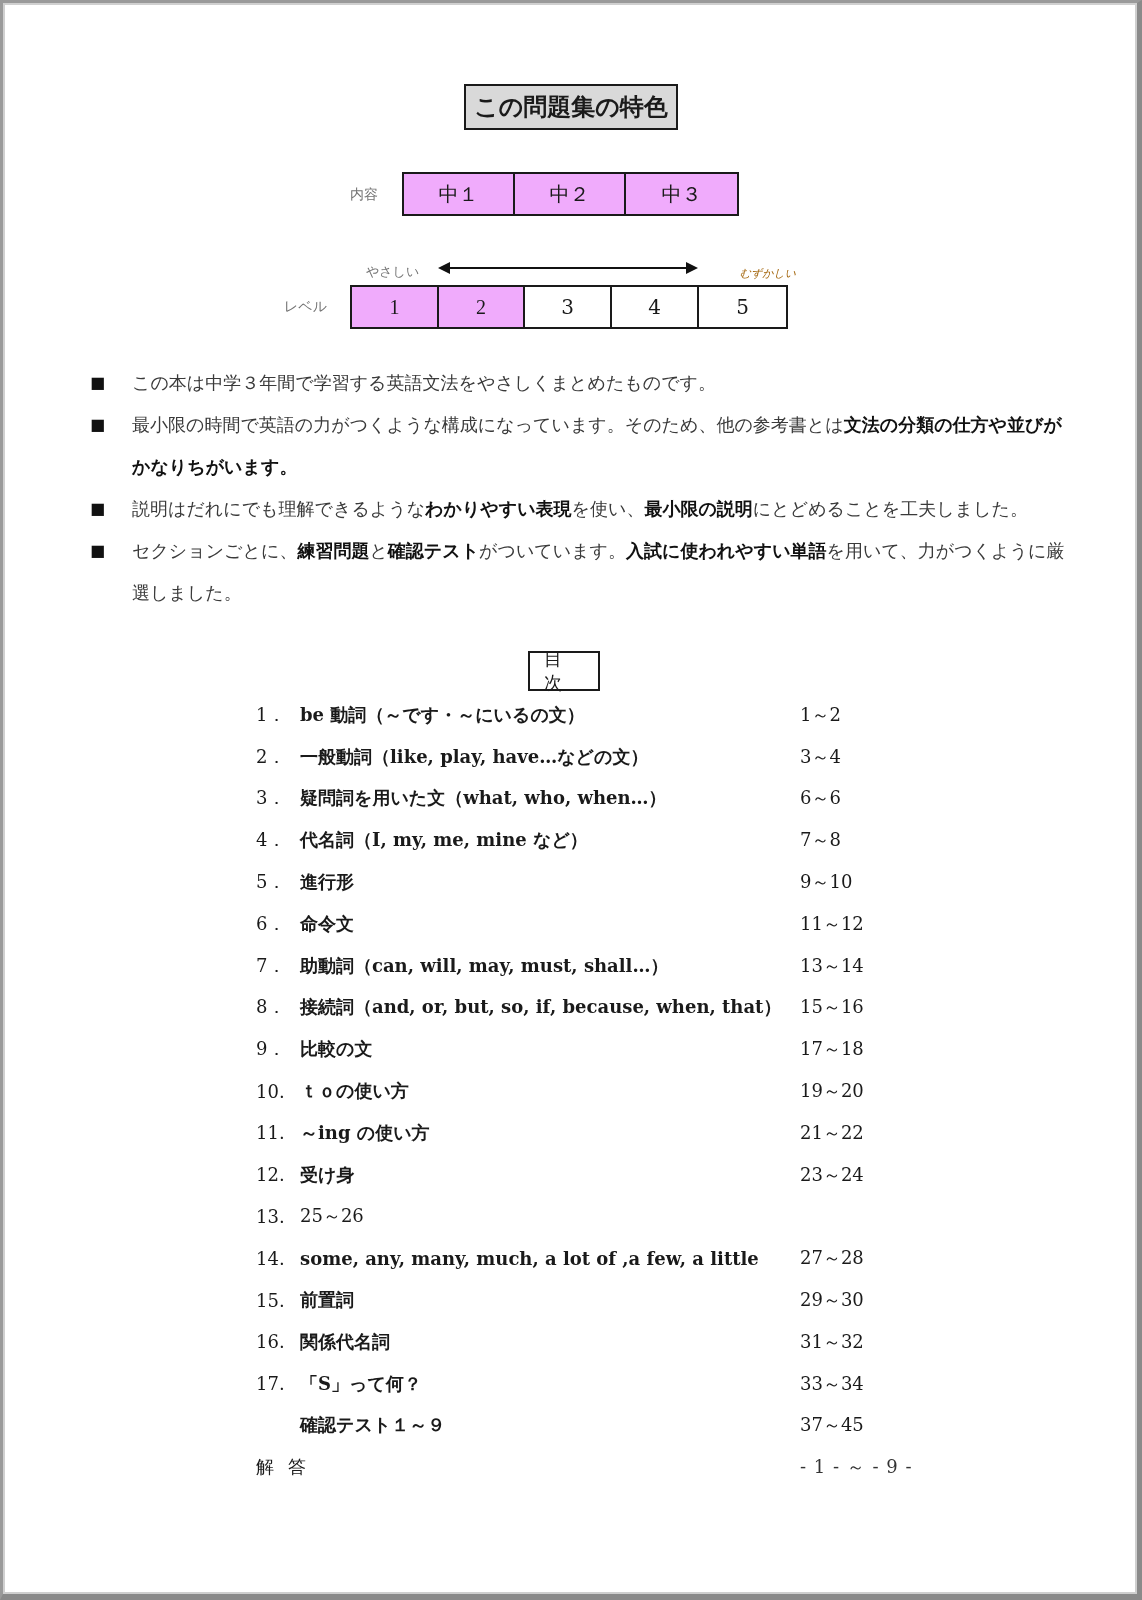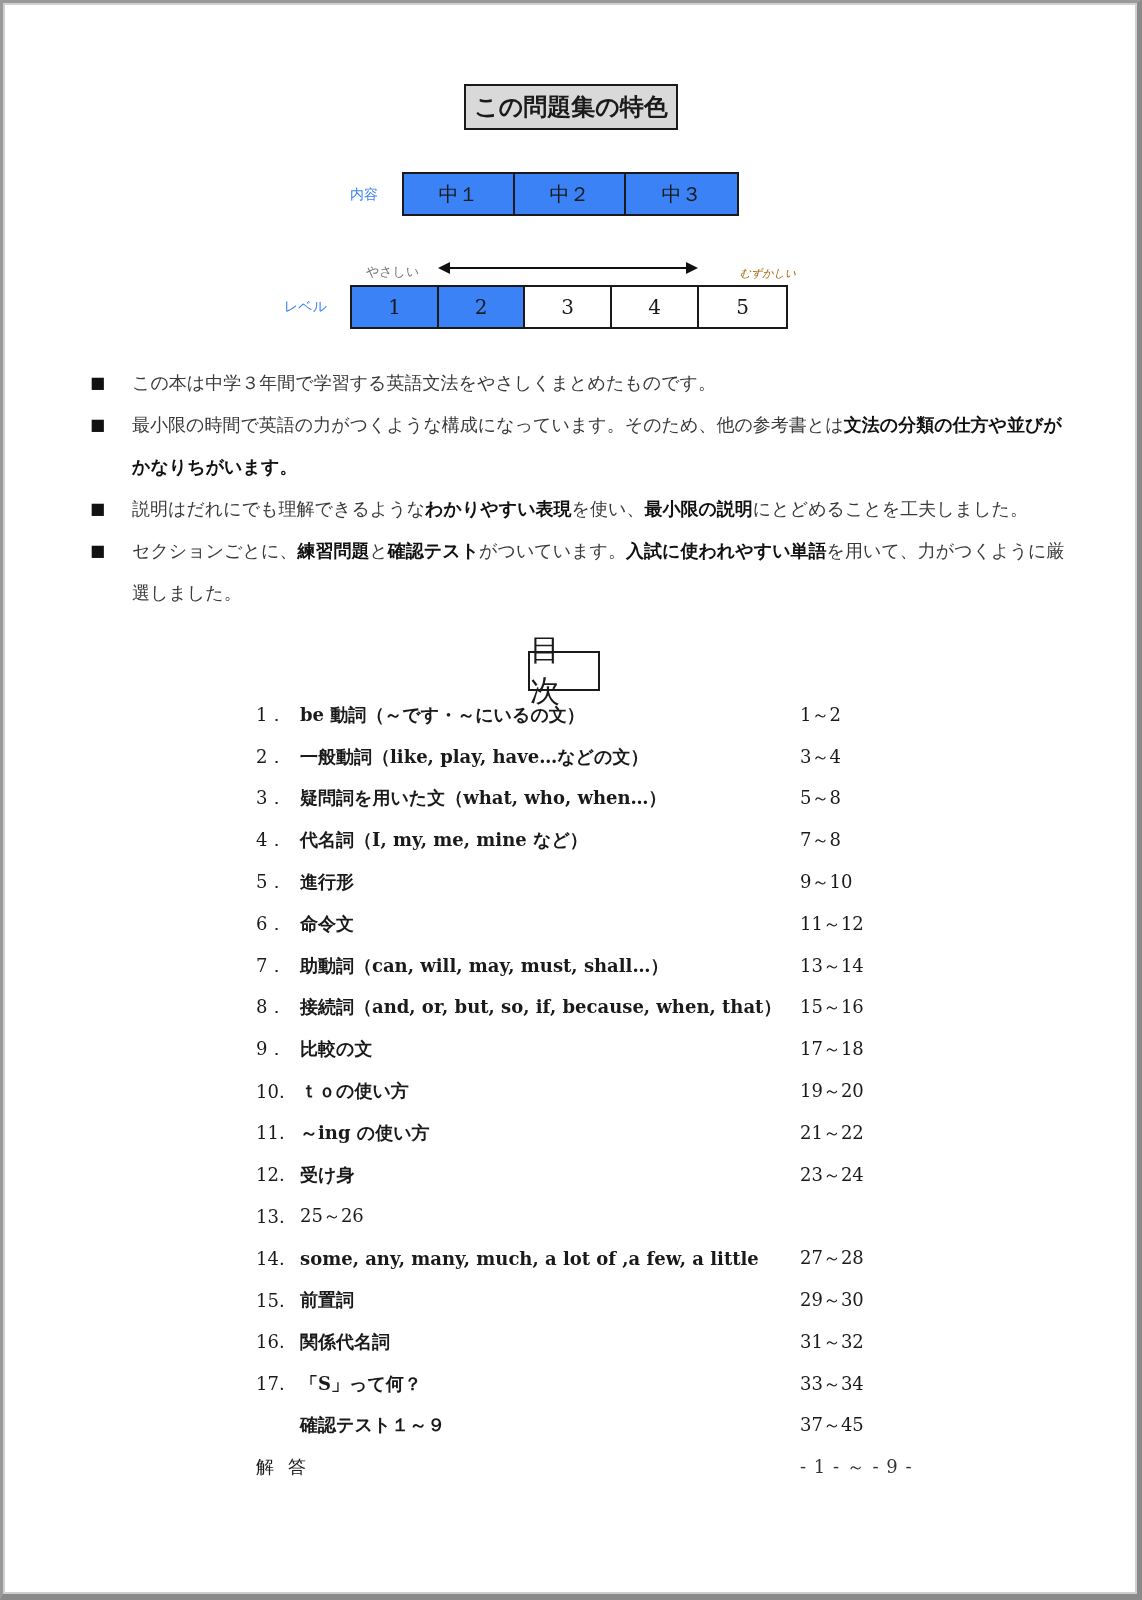--- a/index.html
+++ b/index.html
@@ -17,31 +17,31 @@
     border-bottom: 6px solid #8a8a8a;
     box-shadow: inset 2px 2px 0 #d0d0d0, inset -2px -2px 0 #cfcfcf;
   }
   .title-box {
     position: absolute; left: 464px; top: 84px; width: 214px; height: 46px;
     border: 2px solid #1a1a1a; background: #d9d9d9;
     display: flex; align-items: center; justify-content: center;
     font-size: 24px; font-weight: bold; letter-spacing: 0px;
   }
   .row-label {
-    position: absolute; font-size: 14px; color: #3b82f6;
+    position: absolute; font-size: 14px; color: #737373;
   }
   .grid {
     position: absolute; display: flex; border: 2px solid #1a1a1a;
   }
   .grid .cell {
     display: flex; align-items: center; justify-content: center;
     font-size: 20px; border-right: 2px solid #1a1a1a;
   }
   .grid .cell:last-child { border-right: none; }
-  .grid .cell.shaded { background: #3b82f6; }
+  .grid .cell.shaded { background: #f0abfc; font-family: Liberation Serif, serif; }
   .content-grid { left: 402px; top: 172px; height: 44px; }
   .content-grid .cell { width: 111px; }
   .level-grid { left: 350px; top: 285px; height: 44px; }
   .level-grid .cell { width: 87px; }
   .level-grid .cell:nth-child(2) { width: 86px; }
   .arrow-row {
     position: absolute; left: 366px; top: 260px; width: 430px; height: 20px;
   }
   .arrow-row .easy { position: absolute; left: 0; top: 3px; font-size: 13px; color: #737373; }
   .arrow-row .hard { position: absolute; right: 0; top: 6px; font-size: 11px; color: #a16207; font-style: italic; }
@@ -54,21 +54,21 @@
   }
   .bullet .mark {
     width: 42px; flex: none; font-size: 16px; color: #111;
   }
   .bullet .txt { flex: 1; }
   .bullet b { color: #111; font-weight: bold; }
   .toc-title {
     position: absolute; left: 528px; top: 651px; width: 72px; height: 40px;
     border: 2px solid #1a1a1a;
     display: flex; align-items: center; justify-content: center;
-    font-size: 30px; letter-spacing: 14px; 
+    font-size: 18px; letter-spacing: 14px; padding-left: 14px;
   }
   .toc {
     position: absolute; left: 256px; top: 694px; width: 640px;
   }
   .toc-row {
     display: flex; height: 41.8px; align-items: center; font-size: 18px; color: #1a1a1a;
   }
   .toc-row .num { width: 44px; flex: none; }
   .toc-row .label { width: 500px; flex: none; font-weight: bold; }
   .toc-row .pages { width: 80px; flex: none; text-align: left; }
@@ -136,21 +136,21 @@
       <span class="pages">1～2</span>
     </div>
     <div class="toc-row">
       <span class="num">2．</span>
       <span class="label">一般動詞（like, play, have…などの文）</span>
       <span class="pages">3～4</span>
     </div>
     <div class="toc-row">
       <span class="num">3．</span>
       <span class="label">疑問詞を用いた文（what, who, when…）</span>
-      <span class="pages">5～8</span>
+      <span class="pages">6～6</span>
     </div>
     <div class="toc-row">
       <span class="num">4．</span>
       <span class="label">代名詞（I, my, me, mine など）</span>
       <span class="pages">7～8</span>
     </div>
     <div class="toc-row">
       <span class="num">5．</span>
       <span class="label">進行形</span>
       <span class="pages">9～10</span>

